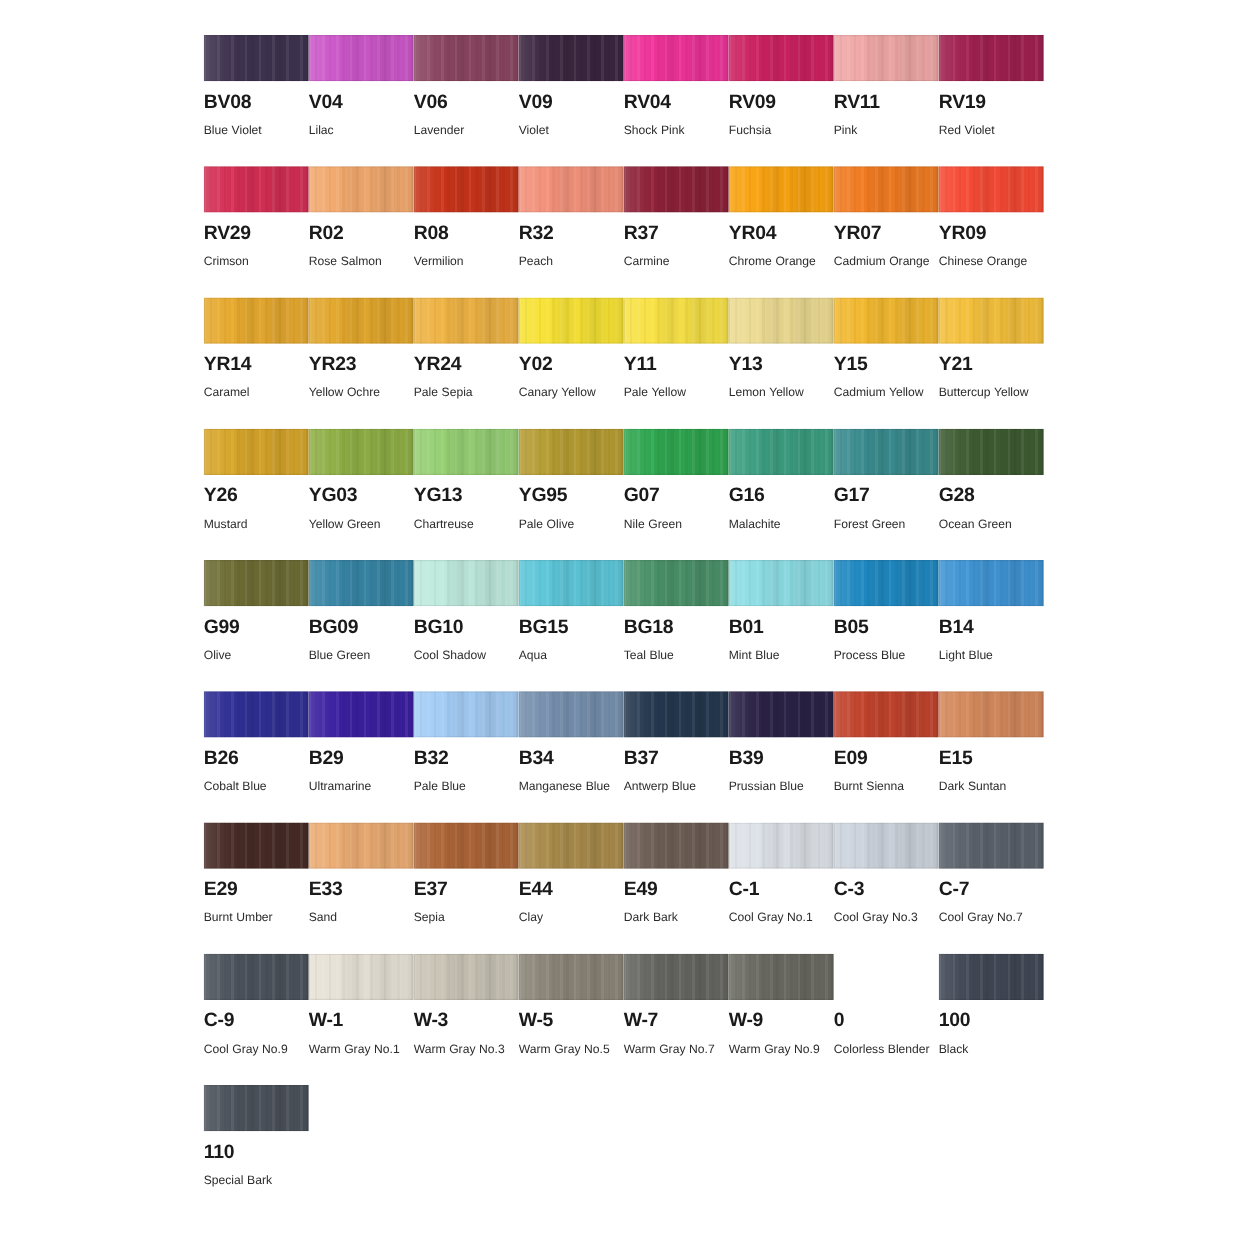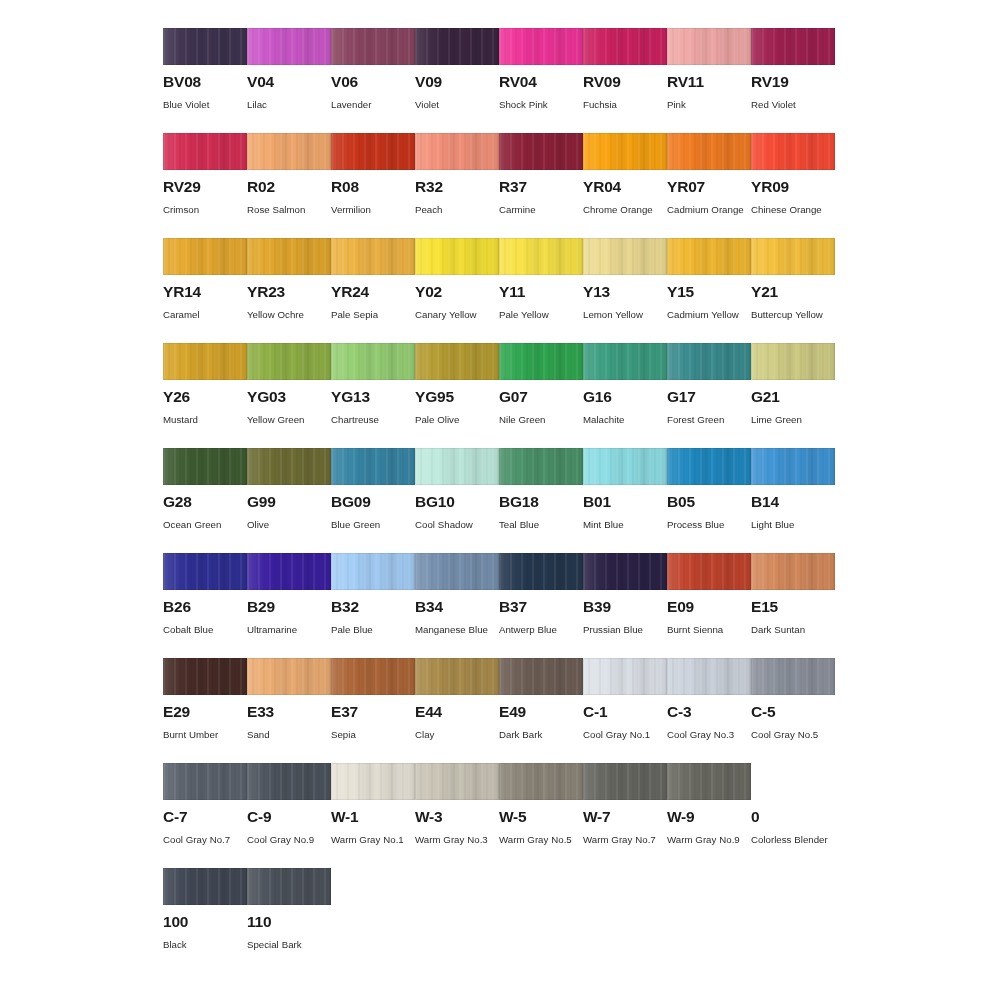--- a/index.html
+++ b/index.html
@@ -398,30 +398,20 @@
           <div class="base" style="background: rgb(58, 139, 142);"></div>
           <div class="bands"></div>
           <div class="streaks"></div>
           <div class="edge"></div>
         </div>
         <div class="code">G17</div>
         <div class="name">Forest Green</div>
       </div>
       <div class="cell">
         <div class="swatch">
-          <div class="base" style="background: rgb(208, 205, 133);"></div>
-          <div class="bands"></div>
-          <div class="streaks"></div>
-          <div class="edge"></div>
-        </div>
-        <div class="code">G21</div>
-        <div class="name">Lime Green</div>
-      </div>
-      <div class="cell">
-        <div class="swatch">
           <div class="base" style="background: rgb(62, 92, 50);"></div>
           <div class="bands"></div>
           <div class="streaks"></div>
           <div class="edge"></div>
         </div>
         <div class="code">G28</div>
         <div class="name">Ocean Green</div>
       </div>
       <div class="cell">
         <div class="swatch">
@@ -448,20 +438,30 @@
           <div class="base" style="background: rgb(191, 234, 222);"></div>
           <div class="bands"></div>
           <div class="streaks"></div>
           <div class="edge"></div>
         </div>
         <div class="code">BG10</div>
         <div class="name">Cool Shadow</div>
       </div>
       <div class="cell">
         <div class="swatch">
+          <div class="base" style="background: rgb(92, 198, 216);"></div>
+          <div class="bands"></div>
+          <div class="streaks"></div>
+          <div class="edge"></div>
+        </div>
+        <div class="code">BG15</div>
+        <div class="name">Aqua</div>
+      </div>
+      <div class="cell">
+        <div class="swatch">
           <div class="base" style="background: rgb(74, 145, 104);"></div>
           <div class="bands"></div>
           <div class="streaks"></div>
           <div class="edge"></div>
         </div>
         <div class="code">BG18</div>
         <div class="name">Teal Blue</div>
       </div>
       <div class="cell">
         <div class="swatch">
@@ -635,30 +635,20 @@
       </div>
       <div class="cell">
         <div class="swatch">
           <div class="base" style="background: rgb(204, 211, 220);"></div>
           <div class="bands"></div>
           <div class="streaks"></div>
           <div class="edge"></div>
         </div>
         <div class="code">C-3</div>
         <div class="name">Cool Gray No.3</div>
-      </div>
-      <div class="cell">
-        <div class="swatch">
-          <div class="base" style="background: rgb(139, 145, 156);"></div>
-          <div class="bands"></div>
-          <div class="streaks"></div>
-          <div class="edge"></div>
-        </div>
-        <div class="code">C-5</div>
-        <div class="name">Cool Gray No.5</div>
       </div>
       <div class="cell">
         <div class="swatch">
           <div class="base" style="background: rgb(91, 98, 108);"></div>
           <div class="bands"></div>
           <div class="streaks"></div>
           <div class="edge"></div>
         </div>
         <div class="code">C-7</div>
         <div class="name">Cool Gray No.7</div>

